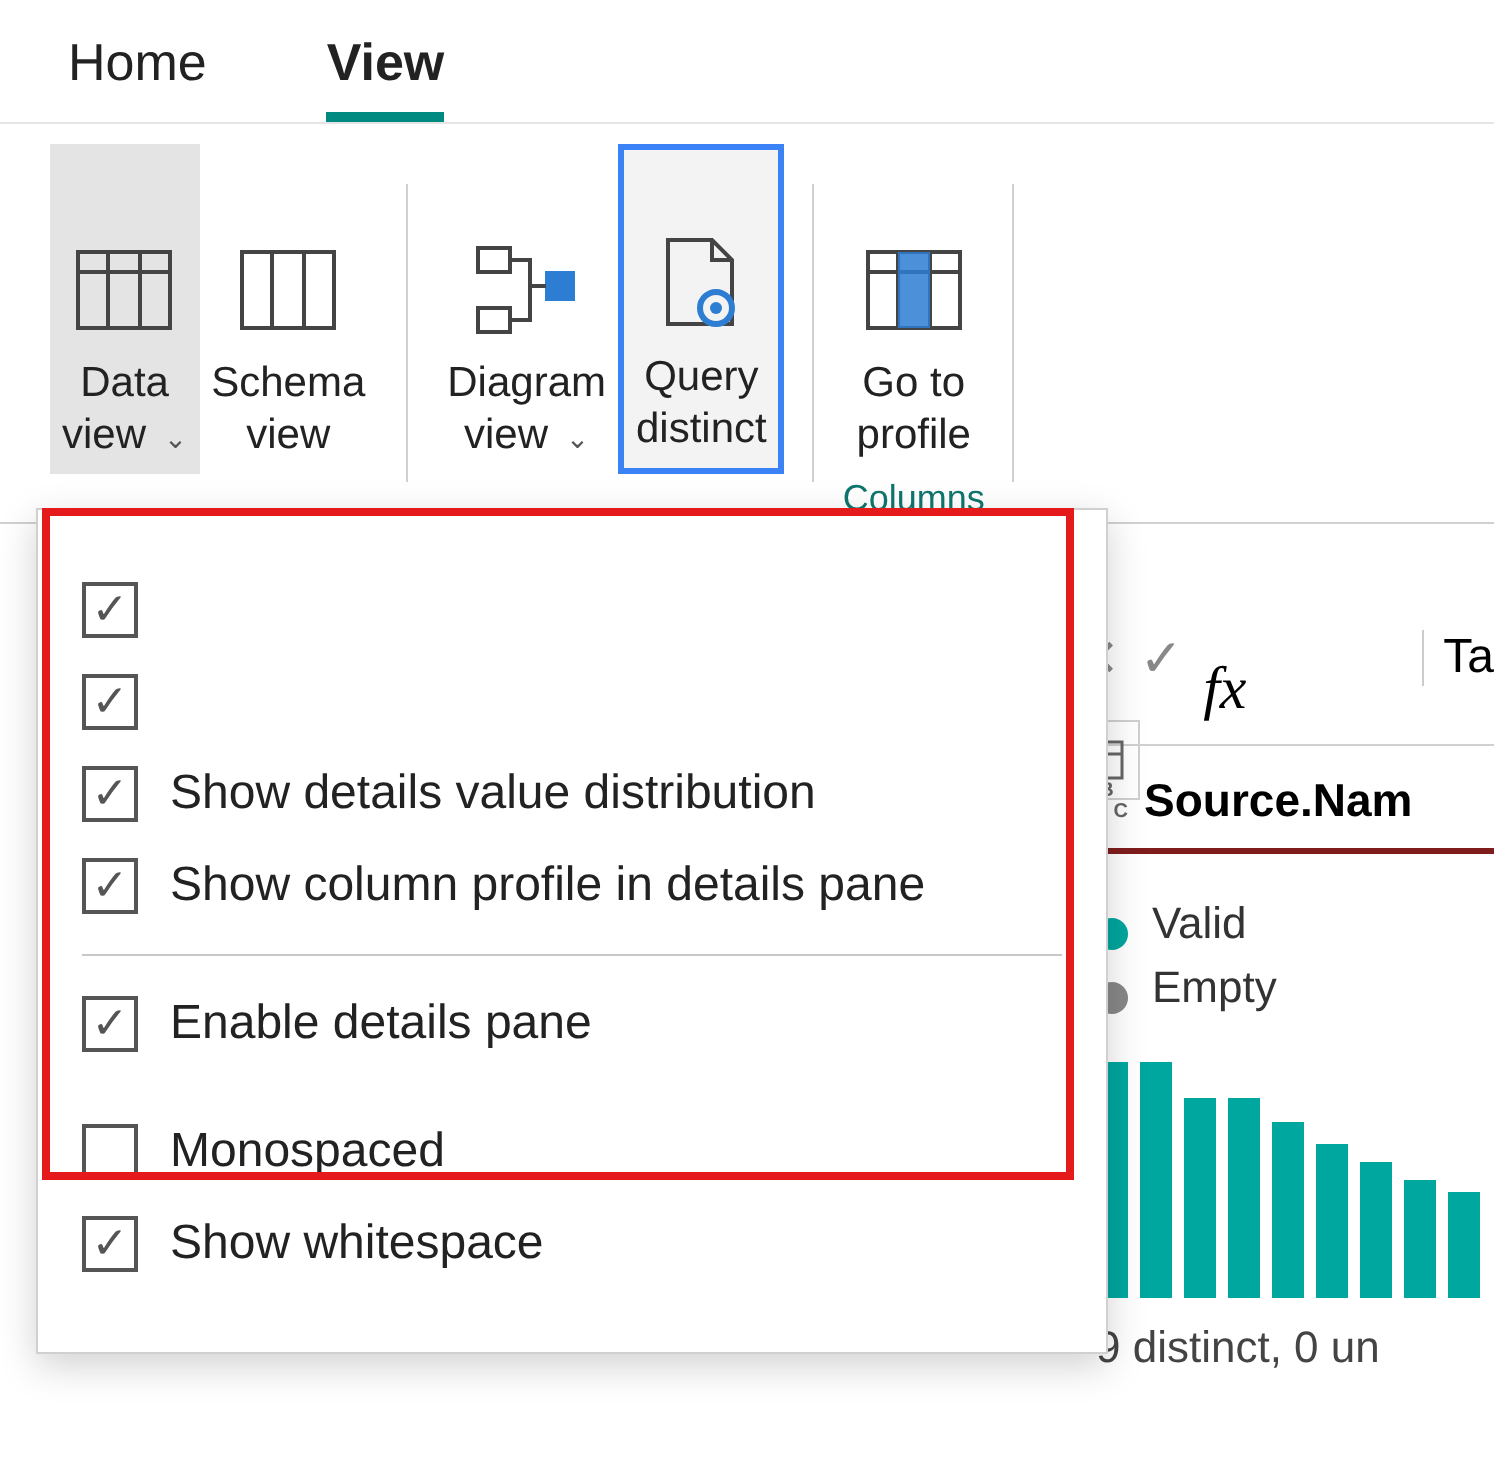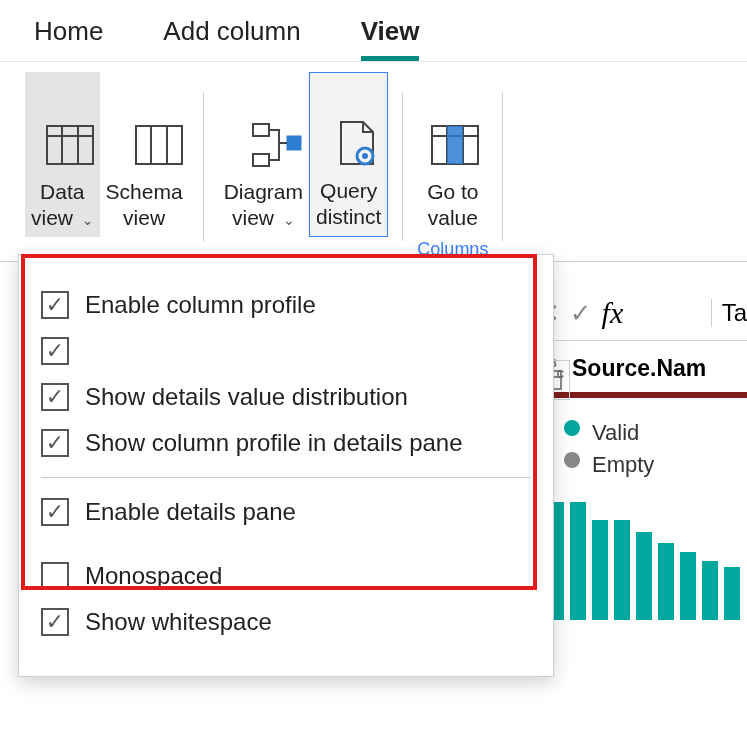--- a/index.html
+++ b/index.html
@@ -38,35 +38,35 @@
     .ribbon {
       display: flex;
       align-items: flex-end;
       border-bottom: 1px solid #d0d0d0;
       padding: 10px 0 0 25px;
       height: 200px;
     }
     .rb-btn {
       display: flex;
       flex-direction: column;
-      align-items: flex-end;
+      align-items: center;
       justify-content: flex-end;
       padding: 4px 6px 6px 6px;
       cursor: pointer;
       font-size: 21px;
       color: #222;
       text-align: center;
       line-height: 1.25;
       height: 165px;
     }
     .rb-btn.selected {
       background: #e4e4e4;
     }
     .rb-btn.highlighted {
-      border: 1px solid #3b82f6;
+      border: 3px solid #3b82f6;
       background: #f3f3f3;
     }
     .rb-icon {
       height: 56px;
       display: flex;
       align-items: center;
       justify-content: center;
       margin-bottom: 6px;
     }
     .rb-divider {
@@ -81,21 +81,21 @@
       align-items: center;
       height: 100%;
     }
     .rb-group .row {
       display: flex;
       align-items: stretch;
       flex: 1;
     }
     .rb-group .glabel {
       font-size: 18px;
-      color: #3b82f6;
+      color: #0f766e;
       padding: 2px 0 6px 0;
       border-top: 0;
       text-align: center;
     }
     .caret {
       font-size: 14px;
       color: #555;
       margin-left: 3px;
     }
     
@@ -157,72 +157,72 @@
       gap: 10px;
       padding: 6px 0 10px 8px;
       border-bottom: 1px solid #d0d0d0;
       font-size: 24px;
     }
     .col-header {
       display:flex;
       align-items: center;
       gap: 8px;
       padding: 14px 0 10px 8px;
-      border-bottom: 6px solid #7f1d1d;
+      border-bottom: 3px solid #7f1d1d;
       font-size: 23px;
       font-weight:600;
     }
     .quality {
       padding: 16px 0 10px 18px;
     }
     .q-item {
       display:flex;
-      align-items:flex-start;
+      align-items:flex-end;
       gap: 12px;
       font-size: 22px;
       color:#333;
-      margin: 6px 16px;
+      margin: 6px 0;
     }
     .dot { width: 16px; height:16px; border-radius:50%; }
     .bars {
       display:flex;
       align-items:flex-end;
       gap: 6px;
       padding: 8px 0 4px 18px;
       height: 130px;
     }
     .bar { width: 16px; background:#00a79e; }
     .distinct {
       font-size: 22px;
       color:#444;
       padding: 8px 0 0 18px;
     }
     .fx {
       font-family: "Times New Roman", serif;
       font-style: italic;
       font-size: 30px;
+      margin-top: 32px;
     }
     .expand-icon {
       position:absolute;
       left:530px;
       top:360px;
       width:40px;
       height:40px;
       border:1px solid #d0d0d0;
       display:flex;
       align-items:center;
       justify-content:center;
     }
   </style>
 </head>
 <body>
 
 <div class="tabbar">
   <div class="tab">Home</div>
-  <div class="tab">Add column</div>
   <div class="tab active">View</div>
 </div>
 
 <div class="ribbon">
   <div class="rb-group">
     <div class="row">
       <div class="rb-btn selected">
         <span class="rb-icon">
           <svg width="48" height="40" viewBox="0 0 48 40">
               <rect x="1" y="1" width="46" height="38" fill="none" stroke="#444" stroke-width="2"></rect>
@@ -284,33 +284,32 @@
       <div class="rb-btn">
         <span class="rb-icon">
           <svg width="48" height="40" viewBox="0 0 48 40">
               <rect x="1" y="1" width="46" height="38" fill="none" stroke="#444" stroke-width="2"></rect>
               <line x1="1" y1="11" x2="47" y2="11" stroke="#444" stroke-width="2"></line>
               <line x1="16" y1="1" x2="16" y2="39" stroke="#444" stroke-width="2"></line>
               <line x1="32" y1="1" x2="32" y2="39" stroke="#444" stroke-width="2"></line>
               <rect x="16" y="1" width="16" height="38" fill="#2d7dd2" opacity="0.85"></rect>
             </svg>
         </span>
-        <span><span>Go to</span><br><span>value</span></span>
+        <span><span>Go to</span><br><span>profile</span></span>
       </div>
     </div>
     <div class="glabel">Columns</div>
   </div>
 
   <div class="rb-divider"></div>
 </div>
 
 <div class="dropdown">
   <div class="dd-item">
     <span class="chk">✓</span>
-    <span>Enable column profile</span>
   </div>
   <div class="dd-item">
     <span class="chk">✓</span>
   </div>
   <div class="dd-item">
     <span class="chk">✓</span>
     <span>Show details value distribution</span>
   </div>
   <div class="dd-item">
     <span class="chk">✓</span>
@@ -362,20 +361,21 @@
     <div class="bar" style="height:100%"></div>
     <div class="bar" style="height:100%"></div>
     <div class="bar" style="height:85%"></div>
     <div class="bar" style="height:85%"></div>
     <div class="bar" style="height:75%"></div>
     <div class="bar" style="height:65%"></div>
     <div class="bar" style="height:58%"></div>
     <div class="bar" style="height:50%"></div>
     <div class="bar" style="height:45%"></div>
   </div>
+  <div class="distinct">9 distinct, 0 un</div>
 </div>
 
 <div class="expand-icon">
   <svg width="24" height="20" viewBox="0 0 24 20">
       <rect x="1" y="1" width="22" height="18" fill="none" stroke="#666" stroke-width="1.5"></rect>
       <line x1="12" y1="1" x2="12" y2="19" stroke="#666" stroke-width="1.5"></line>
       <line x1="1" y1="7" x2="23" y2="7" stroke="#666" stroke-width="1.5"></line>
     </svg>
 </div>
 

